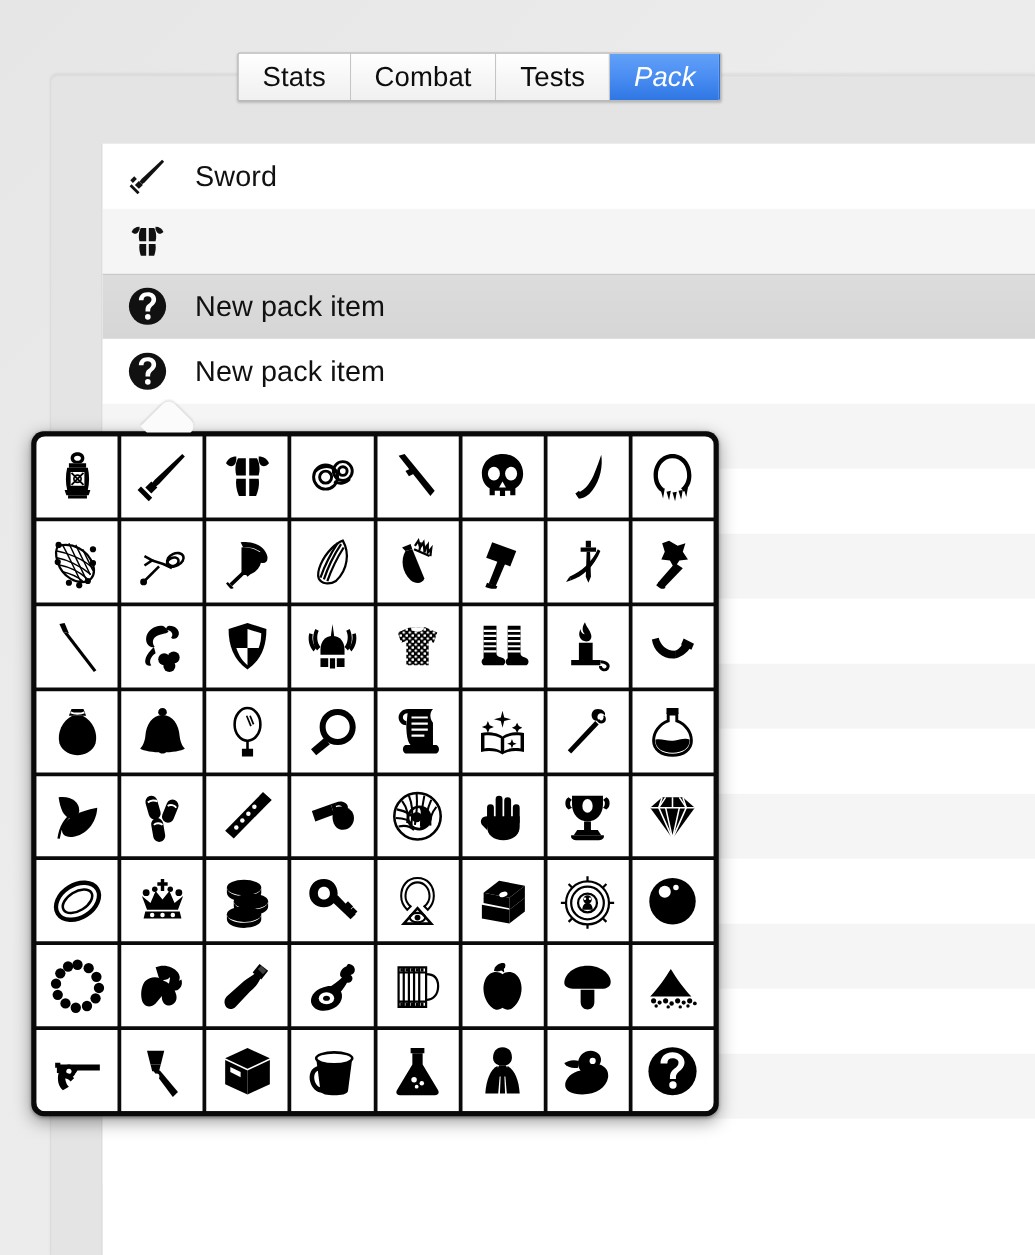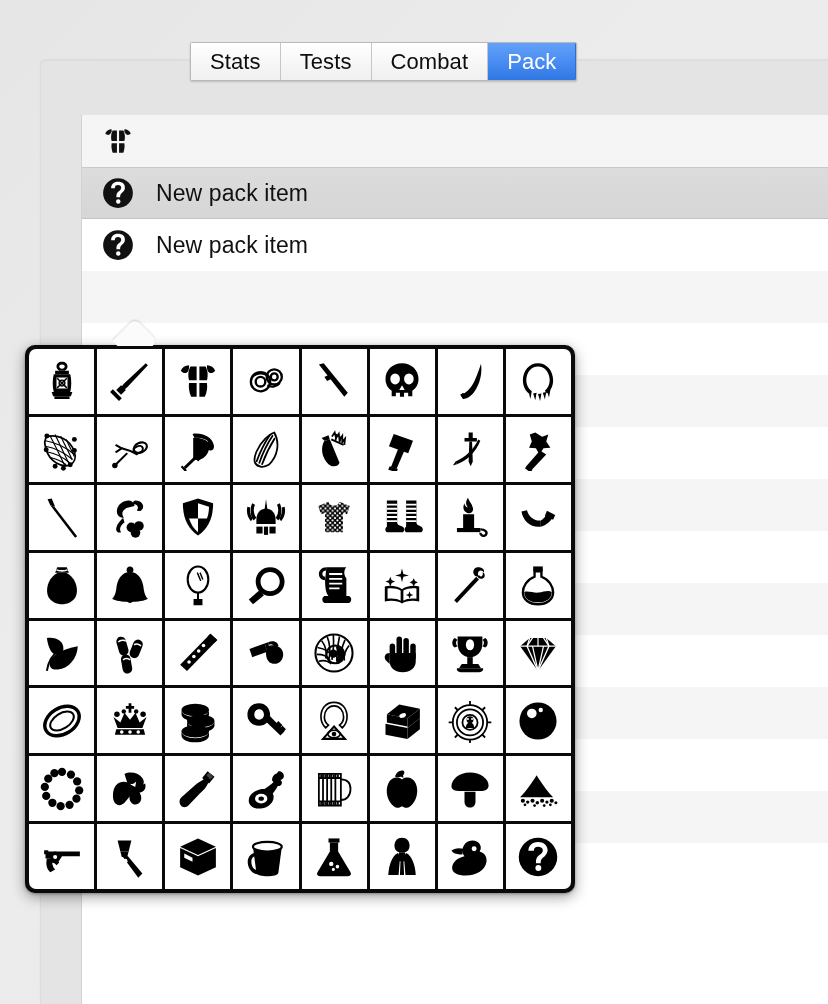--- a/index.html
+++ b/index.html
@@ -47,20 +47,21 @@
     border-right: 1px solid #c5c5c5;
     cursor: default;
     white-space: nowrap;
     letter-spacing: 0.1px;
   }
   .tab:last-child { border-right: none; }
   .tab.selected {
     background: linear-gradient(to bottom, #62a1f9 0%, #4a8df2 50%, #2f77e4 100%);
     color: #ffffff;
     border-right: 1px solid #2d6fd0;
+    font-style: italic;
   }
 
   
   #list-panel {
     position: absolute;
     left: 81px; top: 115px;
     width: 747px; height: 889px;
     background: #ffffff;
     border-left: 1px solid #d3d3d3;
     overflow: hidden;
@@ -141,27 +142,40 @@
   }
   .icon-cell svg { display: block; }
 </style>
 </head>
 <body>
 
 <div id="window-panel"></div>
 
 <div id="tab-bar">
   <div class="tab">Stats</div>
+  <div class="tab">Combat</div>
   <div class="tab">Tests</div>
-  <div class="tab">Combat</div>
   <div class="tab selected">Pack</div>
 </div>
 
 <div id="list-panel">
 
+  <div class="list-row odd">
+    <span class="row-icon">
+      <svg width="34" height="34" viewBox="0 0 64 64">
+          <g fill="#111">
+        <path d="M54 7 L57 10 L28 41 L24 44 L20 40 L23 36 Z"></path>
+        <path d="M13 45 L19 39 L25 45 L19 51 Z"></path>
+        <path d="M8 44 L20 56 L17 59 L5 47 Z"></path>
+        <path d="M6 38 L12 32 L16 36 L10 42 Z"></path>
+      </g>
+        </svg>
+    </span>
+    <span class="row-label">Sword</span>
+  </div>
 
   <div class="list-row even">
     <span class="row-icon">
       <svg width="34" height="34" viewBox="0 0 64 64">
           <g fill="#111">
         <path d="M20 10 C14 10 10 13 8 18 C12 22 16 21 18 18 L20 14 Z"></path>
         <path d="M44 10 C50 10 54 13 56 18 C52 22 48 21 46 18 L44 14 Z"></path>
         <path d="M22 12 L30 12 L30 32 L20 32 C18 26 19 17 22 12 Z"></path>
         <path d="M42 12 L34 12 L34 32 L44 32 C46 26 45 17 42 12 Z"></path>
         <path d="M20 36 L30 36 L30 54 L22 54 C20 48 19 42 20 36 Z"></path>

